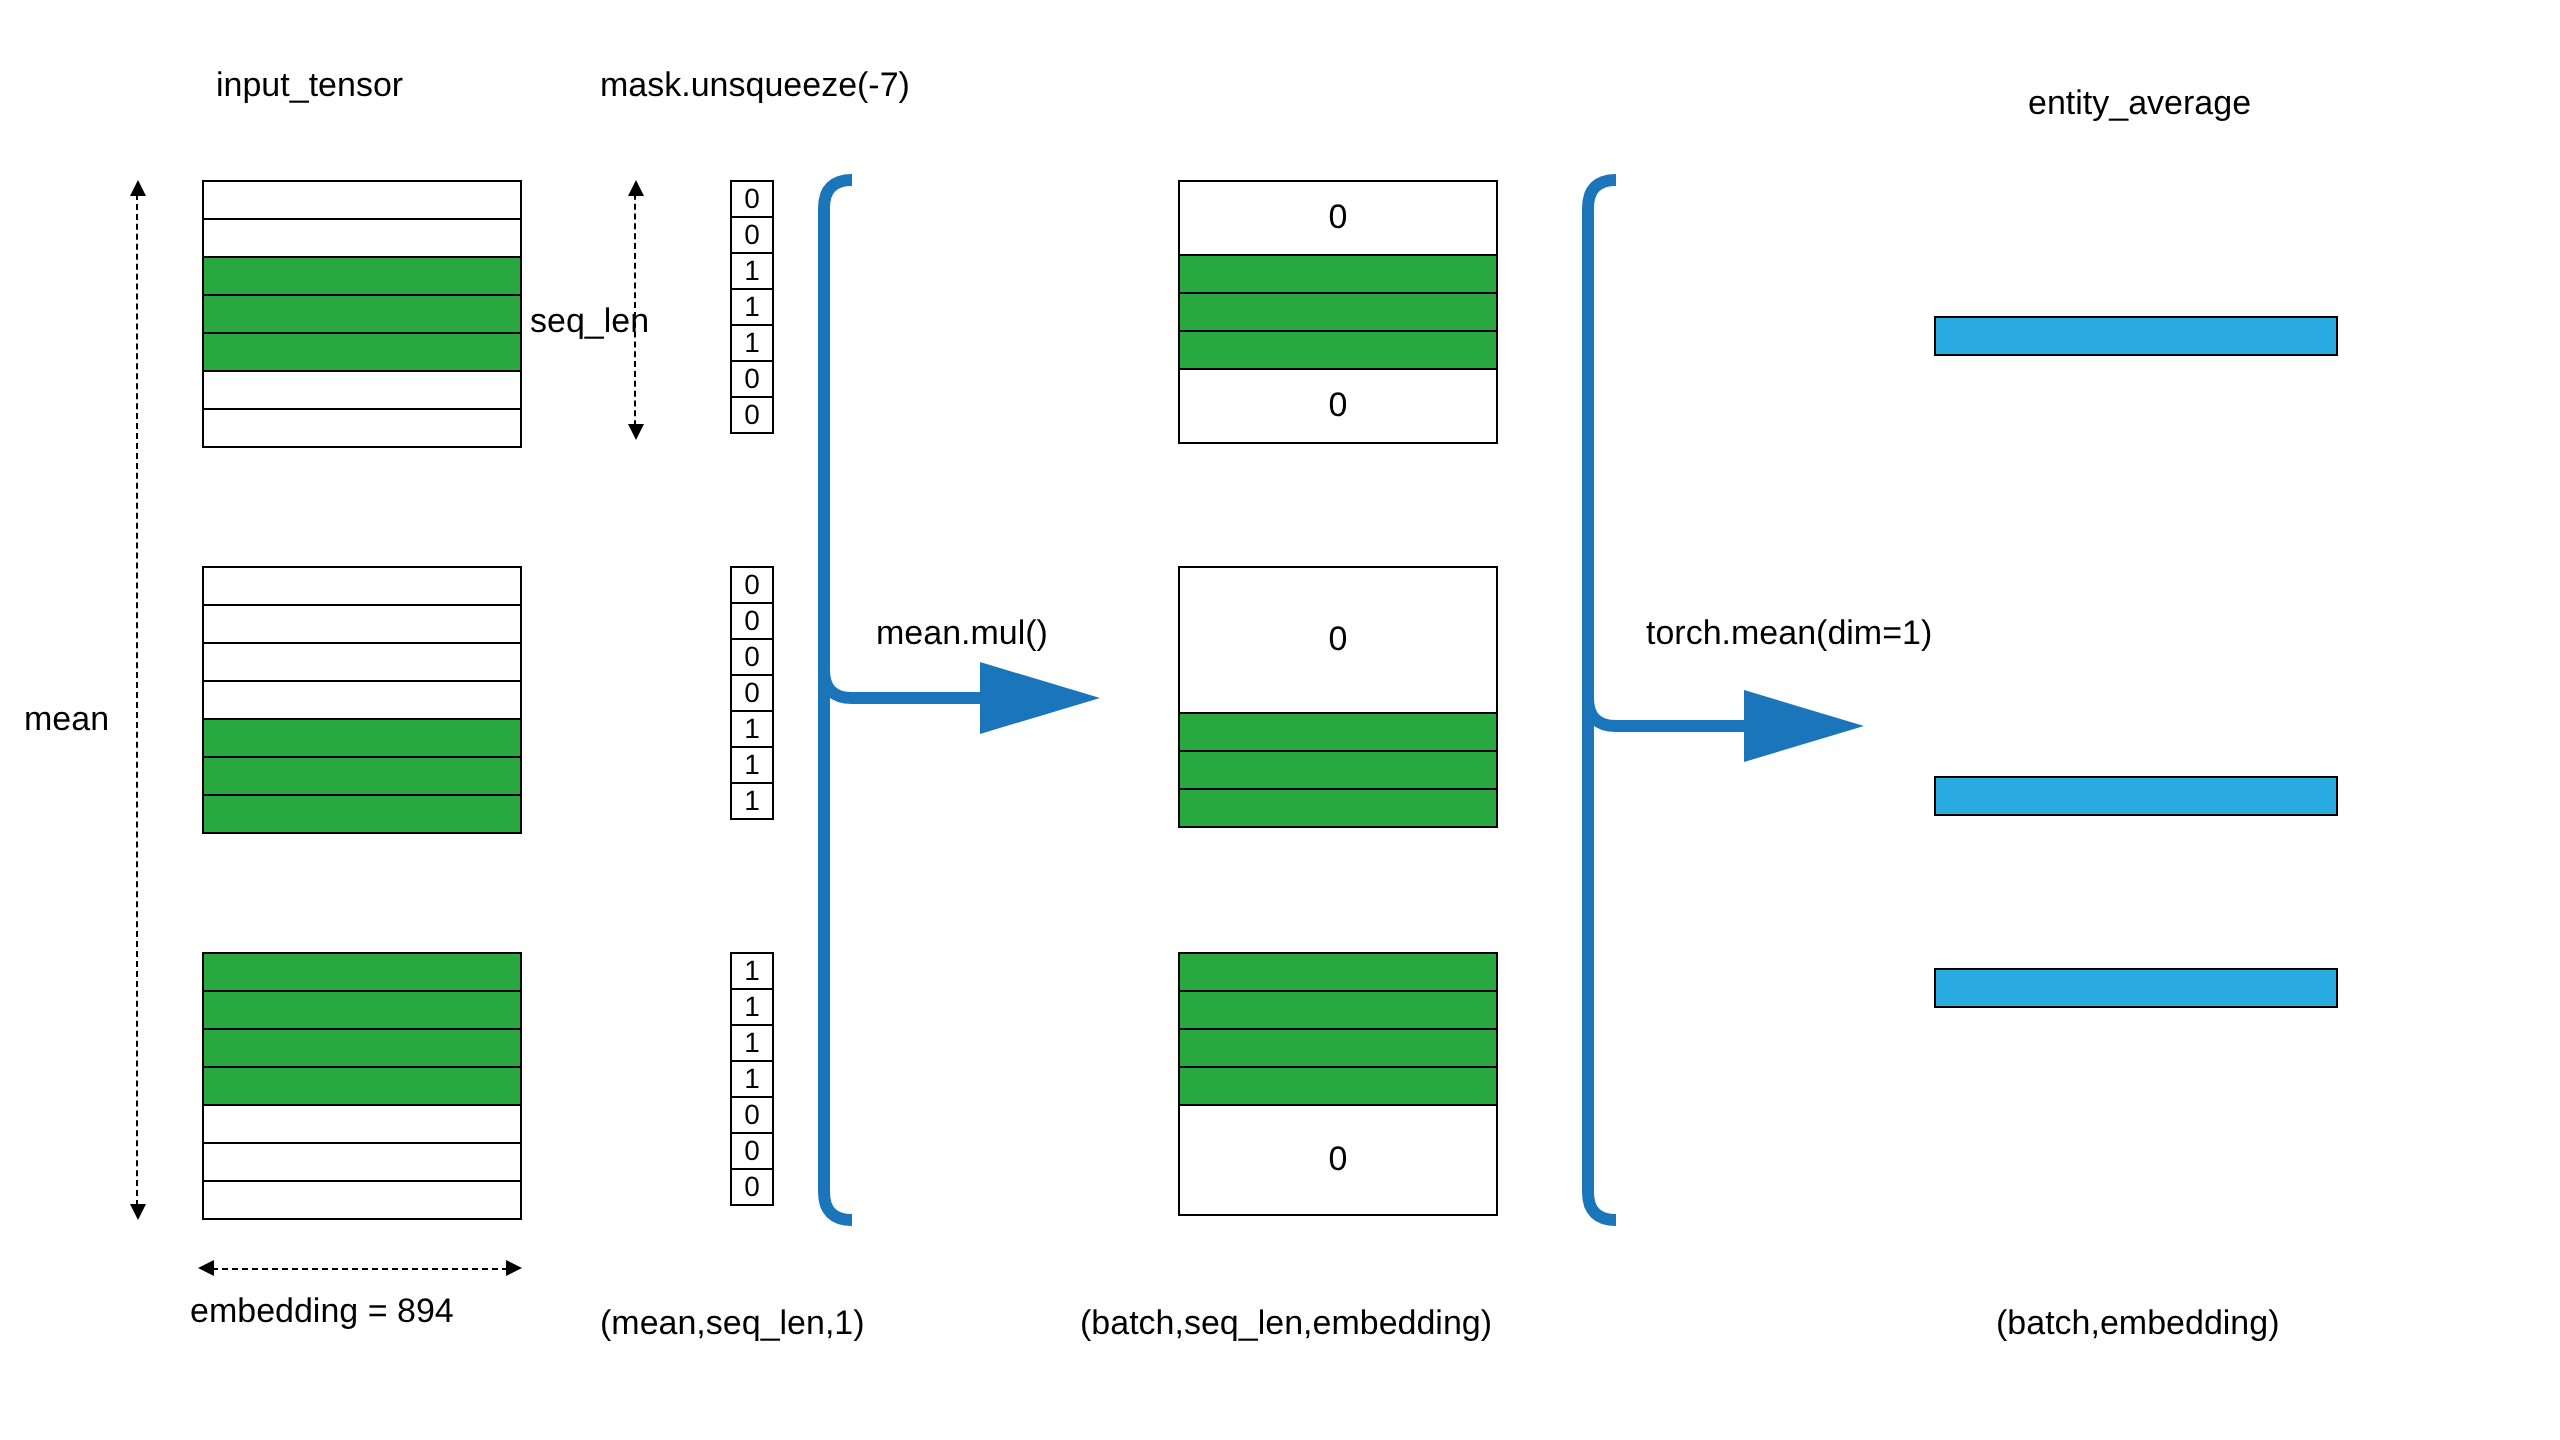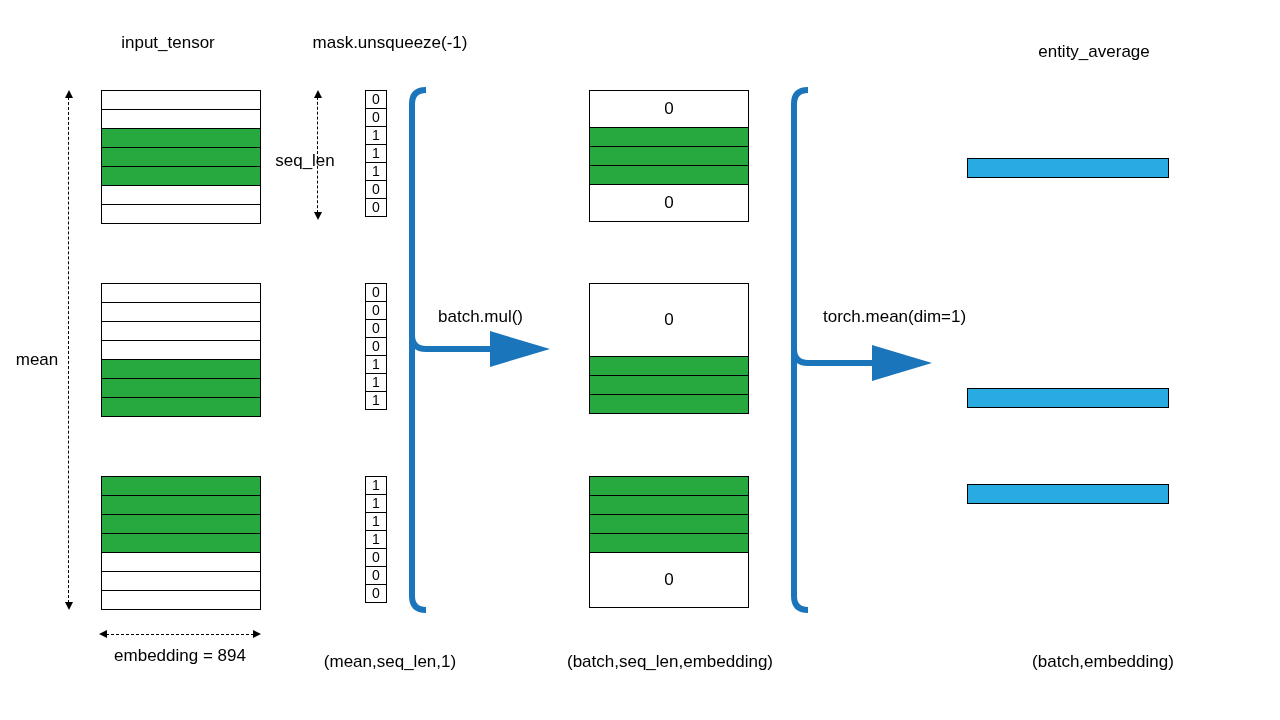--- a/index.html
+++ b/index.html
@@ -1,17 +1,17 @@
 <!DOCTYPE html>
 <html><head>
 <meta charset="utf-8">
 <style>
 body{margin:0;padding:0;font-family:Arial,sans-serif;font-size:17px;background:#fff}
 .canvas{position:relative;width:1280px;height:720px}
-.label{position:absolute;text-align:center}
+.label{position:absolute;text-align:left}
 .tblock{position:absolute;border:1.5px solid #000}
 .row{border-bottom:1.5px solid #000}
 .row:last-child{border-bottom:none}
 .g{background:#27a93f}
 .w{background:#fff}
 .z{background:#fff;text-align:center;line-height:1}
 .maskcol{position:absolute;width:20px;border:1.5px solid #000}
 .mcell{height:17px;border-bottom:1.5px solid #000;text-align:center;font-size:14px;line-height:17px}
 .mcell:last-child{border-bottom:none}
 .bar{position:absolute;background:#29abe2;border:1.5px solid #000}
@@ -24,21 +24,21 @@
 .vdarrow::before{top:-2px;left:-4px;border-bottom:8px solid #000}
 .vdarrow::after{bottom:-2px;left:-4px;border-top:8px solid #000}
 svg{position:absolute;overflow:visible;pointer-events:none}
 </style>
 </head>
 <body>
 
 <div class="canvas">
 
 <div class="label" style="left:108px;top:33px;width:120px">input_tensor</div>
-<div class="label" style="left:300px;top:33px;width:180px">mask.unsqueeze(-1)</div>
+<div class="label" style="left:300px;top:33px;width:180px">mask.unsqueeze(-7)</div>
 <div class="label" style="left:1014px;top:42px;width:160px">entity_average</div>
 
 <div class="tblock" style="left:101px;top:90px;width:158px">
   <div class="row w" style="height:18px"></div>
       <div class="row w" style="height:18px"></div>
   <div class="row g" style="height:18px"></div>
       <div class="row g" style="height:18px"></div>
       <div class="row g" style="height:18px"></div>
   <div class="row w" style="height:18px"></div>
       <div class="row w" style="height:18px"></div>
@@ -121,21 +121,21 @@
 <div class="vdarrow" style="left:317px;top:92px;height:126px"></div>
 <div class="label" style="left:265px;top:151px;width:80px">seq_len</div>
 
 <div class="darrow" style="left:101px;top:634px;width:158px"></div>
 <div class="label" style="left:95px;top:646px;width:170px">embedding = 894</div>
 
 <div class="label" style="left:300px;top:652px;width:180px">(mean,seq_len,1)</div>
 <div class="label" style="left:998px;top:652px;width:210px">(batch,embedding)</div>
 <div class="label" style="left:540px;top:652px;width:260px">(batch,seq_len,embedding)</div>
 
-<div class="label" style="left:438px;top:307px;width:120px;text-align:left">batch.mul()</div>
+<div class="label" style="left:438px;top:307px;width:120px;text-align:left">mean.mul()</div>
 <div class="label" style="left:823px;top:307px;width:180px;text-align:left">torch.mean(dim=1)</div>
 
 <svg style="left:408px;top:86px" width="160" height="530">
   <defs>
         <marker id="ah1" markerWidth="10" markerHeight="10" refX="8" refY="3" orient="auto">
           <polygon points="0 0, 10 3, 0 6" fill="#1b75bb"></polygon>
         </marker>
       </defs>
   <path d="M 18 4 Q 4 4 4 18 L 4 249 Q 4 263 18 263 L 130 263" stroke="#1b75bb" stroke-width="6" fill="none" marker-end="url(#ah1)"></path>
   <path d="M 4 249 L 4 510 Q 4 524 18 524" stroke="#1b75bb" stroke-width="6" fill="none"></path>

